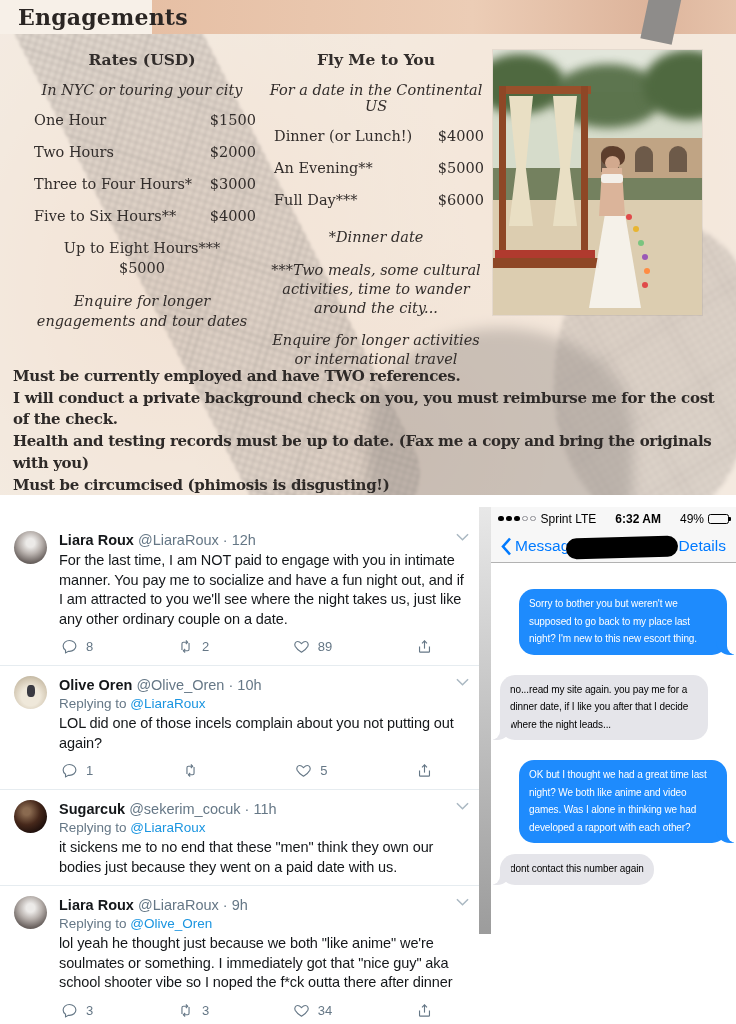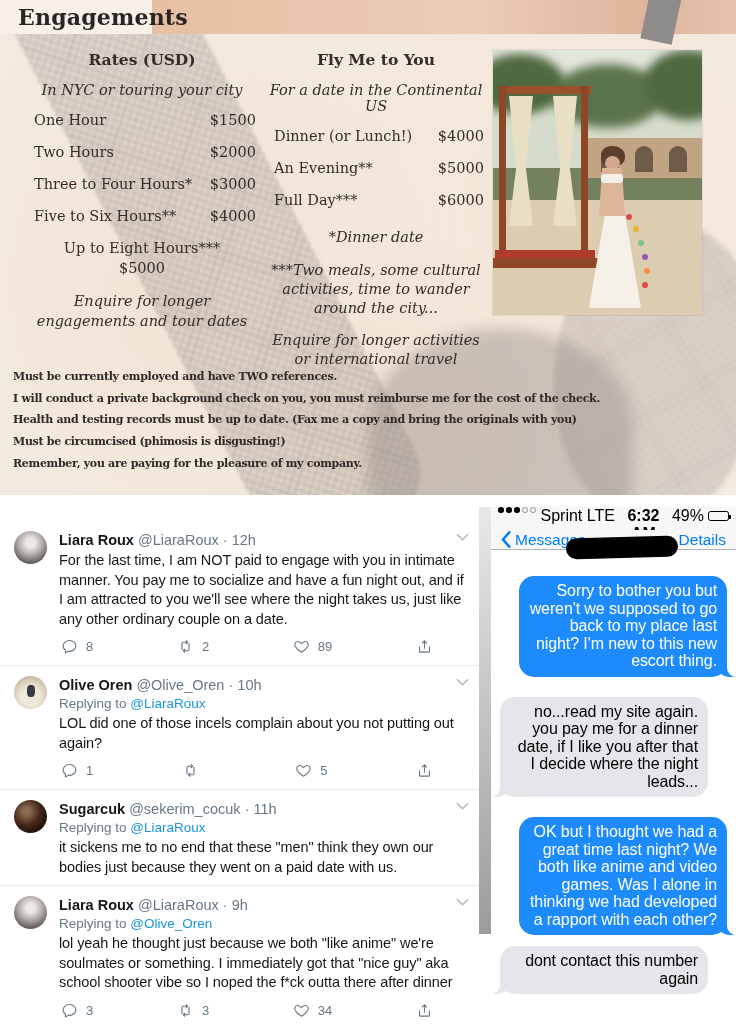--- a/index.html
+++ b/index.html
@@ -40,21 +40,21 @@
   .col .sub { text-align:center; font-style:italic; font-size:14.5px; margin-bottom:6px; }
   .rate-row { display:flex; justify-content:space-between; font-size:14.5px; padding:8px 2px 8px 8px; }
   .rate-row .price { font-variant-numeric:oldstyle-nums; }
   .rate-stacked { text-align:center; font-size:14.5px; padding:8px 0 0; }
   .rate-stacked .price { display:block; padding-top:4px; }
   .footnote { text-align:center; font-style:italic; font-size:14.5px; margin-top:16px; line-height:1.35; }
   .note { text-align:center; font-style:italic; font-size:14.5px; margin-top:14px; line-height:1.3; }
   .note.first { margin-top:12px; }
 
   .rules { position:absolute; z-index:2; left:13px; top:366px; width:720px; }
-  .rules p { font-weight:bold; font-size:11px; line-height:21.7px; letter-spacing:-.3px; color:#2e2a28; }
+  .rules p { font-weight:bold; font-size:15px; line-height:21.7px; letter-spacing:-.3px; color:#2e2a28; }
 
   
   .photo { position:absolute; z-index:2; left:493px; top:50px; width:209px; height:265px;
            overflow:hidden; background:linear-gradient(#e2e6db 0 42px, #d6dccb 42px 118px,
            #74815f 118px 150px, #dccdb0 150px 100%); outline:1px solid rgba(0,0,0,.06); }
   .photo div { position:absolute; }
   .palm { background:#4f6940; border-radius:50%; filter:blur(5px); }
   .p1 { left:-18px; top:4px; width:90px; height:60px; }
   .p2 { left:60px; top:14px; width:110px; height:64px; opacity:.9; }
   .p3 { left:150px; top:0; width:90px; height:70px; }
@@ -105,43 +105,43 @@
          font:13px "Liberation Sans", sans-serif; cursor:pointer; }
   .act svg { width:17px; height:17px; stroke:#657786; fill:none; stroke-width:1.6; }
   .tw-more { position:absolute; right:10px; top:8px; background:none; border:none; cursor:pointer; }
   .tw-more svg { width:13px; height:8px; stroke:#aab8c2; fill:none; stroke-width:1.6; }
 
   
   .phone { position:absolute; left:479px; top:0; width:257px; height:427px; background:#fff;
            display:flex; }
   .phone-strip { width:12px; height:100%; background:linear-gradient(#e8e8e8,#9c9c9c); }
   .phone-screen { flex:1; display:flex; flex-direction:column; }
-  .statusbar { height:23px; background:#f7f7f7; display:flex; align-items:flex-start;
-               font-size:16px; color:#000; padding:0 7px; }
+  .statusbar { height:23px; background:#f7f7f7; display:flex; align-items:center;
+               font-size:12px; color:#000; padding:0 7px; }
   .sig { display:flex; gap:2.5px; align-items:center; margin-right:5px; }
   .dot { width:5.5px; height:5.5px; border-radius:50%; }
   .dot.on { background:#000; }
   .dot.off { border:1px solid #8e8e93; }
   .sb-time { flex:1; text-align:center; font-weight:bold; }
   .sb-right { display:flex; align-items:center; gap:4px; }
   .batt { width:21px; height:10px; border:1px solid #000; border-radius:2.5px; position:relative; padding:1px; }
   .batt::after { content:""; position:absolute; right:-3px; top:2.5px; width:2px; height:4px; background:#000; border-radius:0 1px 1px 0; }
   .batt .fill { width:49%; height:100%; background:#000; }
   .navbar { height:33px; background:#f7f7f7; border-bottom:1px solid #b2b2b2; display:flex;
             align-items:center; padding:0 10px; position:relative; }
   .back { display:flex; align-items:center; gap:3px; color:#007aff; font-size:15.5px;
           background:none; border:none; cursor:pointer; font-family:"Liberation Sans",sans-serif; }
   .back svg { width:11px; height:19px; stroke:#007aff; stroke-width:2.6; fill:none; }
   .redact { position:absolute; left:75px; top:7px; width:112px; height:21px; background:#000;
             border-radius:11px; transform:rotate(-1.5deg); }
   .details { margin-left:auto; color:#007aff; font-size:15.5px; background:none; border:none;
              cursor:pointer; font-family:"Liberation Sans",sans-serif; }
   .convo { flex:1; padding:6px 9px; display:flex; flex-direction:column; background:#fff; }
   .bubble { position:relative; max-width:208px; padding:6px 10px 7px; border-radius:15px;
-            font-size:16px; line-height:17.5px; letter-spacing:-.1px;text-align:right; }
+            font-size:10px; line-height:17.5px; letter-spacing:-.1px; }
   .bubble.out { align-self:flex-end; background:#1e8bfd; color:#fff; margin-top:20px; }
   .bubble.in  { align-self:flex-start; background:#e5e5ea; color:#000; margin-top:20px; }
   .bubble.last { margin-top:11px; }
   .bubble.out::before { content:""; position:absolute; bottom:0; right:-7px; width:18px; height:18px;
       background:#1e8bfd; border-bottom-left-radius:14px; }
   .bubble.out::after { content:""; position:absolute; bottom:0; right:-9px; width:9px; height:19px;
       background:#fff; border-bottom-left-radius:9px; }
   .bubble.in::before { content:""; position:absolute; bottom:0; left:-7px; width:18px; height:18px;
       background:#e5e5ea; border-bottom-right-radius:14px; }
   .bubble.in::after { content:""; position:absolute; bottom:0; left:-9px; width:9px; height:19px;

